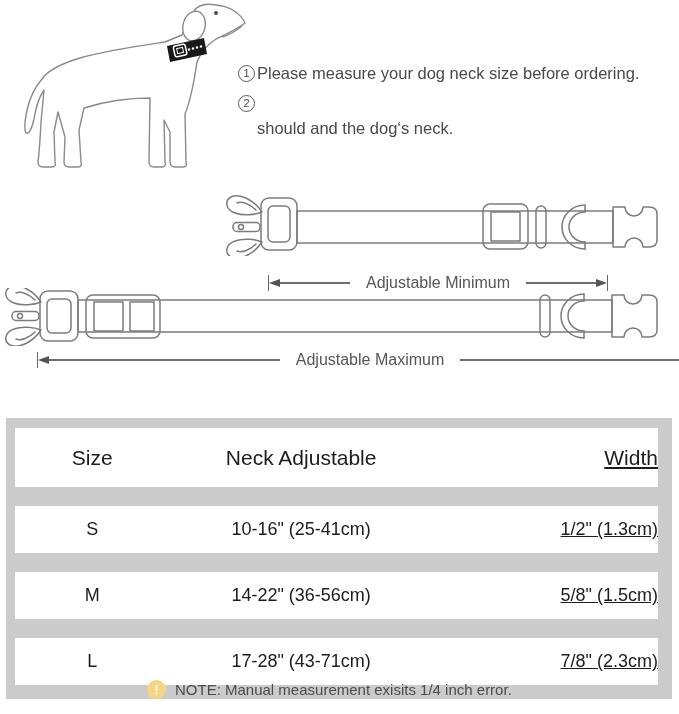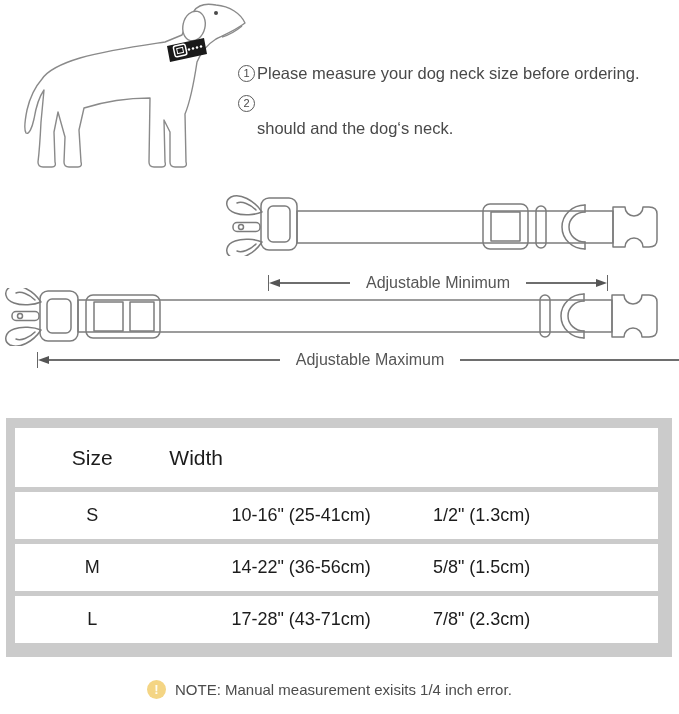--- a/index.html
+++ b/index.html
@@ -19,27 +19,27 @@
   .dim-arrow{position:absolute;display:flex;align-items:center;color:#555;height:18px;}
   .dim-arrow .tick{width:1px;height:16px;background:#666;}
   .ah-left{width:0;height:0;border-top:4.5px solid transparent;border-bottom:4.5px solid transparent;
     border-right:11px solid #555;}
   .ah-right{width:0;height:0;border-top:4.5px solid transparent;border-bottom:4.5px solid transparent;
     border-left:11px solid #555;}
   .dim-arrow .line{flex:1;height:1.3px;background:#6e6e6e;}
   .dim-arrow .label{margin:0 16px;font-size:16px;white-space:nowrap;color:#565656;}
   
   .size-table{position:absolute;left:6px;top:418px;width:666px;box-sizing:border-box;
-    background:#cbcbcb;padding:10px 14px 14px 9px;display:flex;flex-direction:column;gap:5px;}
+    background:#cbcbcb;padding:10px 14px 14px 9px;display:flex;flex-direction:column;gap:19px;}
   .trow{background:#fff;display:flex;align-items:center;color:#1c1c1c;}
   .trow.thead{height:59px;font-size:21px;}
   .trow.tbody-row{height:47px;font-size:18px;}
   .col-size{width:24%;text-align:center;}
   .col-neck{width:41%;text-align:center;}
-  .col-width{width:35%;text-align:left;}
+  .col-width{width:35%;text-align:right;text-decoration:underline;}
   
   .note{position:absolute;left:147px;top:680px;display:flex;align-items:center;gap:9px;
     font-size:15px;color:#4c4c4c;}
   .note-icon{width:19px;height:19px;border-radius:50%;background:#f4d584;color:#fffdf2;
     font-size:13px;font-weight:bold;display:flex;align-items:center;justify-content:center;flex:0 0 auto;}
 </style>
 </head>
 <body>
 
 <div class="canvas">
@@ -140,20 +140,21 @@
     <span class="line"></span>
     <span class="label">Adjustable Maximum</span>
     <span class="line"></span>
     <span class="ah-right"></span>
     <span class="tick"></span>
   </div>
 
   <div class="size-table">
     <div class="trow thead">
       <div class="col-size">Size</div>
+      <div class="col-neck">Neck Adjustable</div>
       <div class="col-width">Width</div>
     </div>
     <div class="trow tbody-row">
       <div class="col-size">S</div>
       <div class="col-neck">10-16" (25-41cm)</div>
       <div class="col-width">1/2" (1.3cm)</div>
     </div>
     <div class="trow tbody-row">
       <div class="col-size">M</div>
       <div class="col-neck">14-22" (36-56cm)</div>

